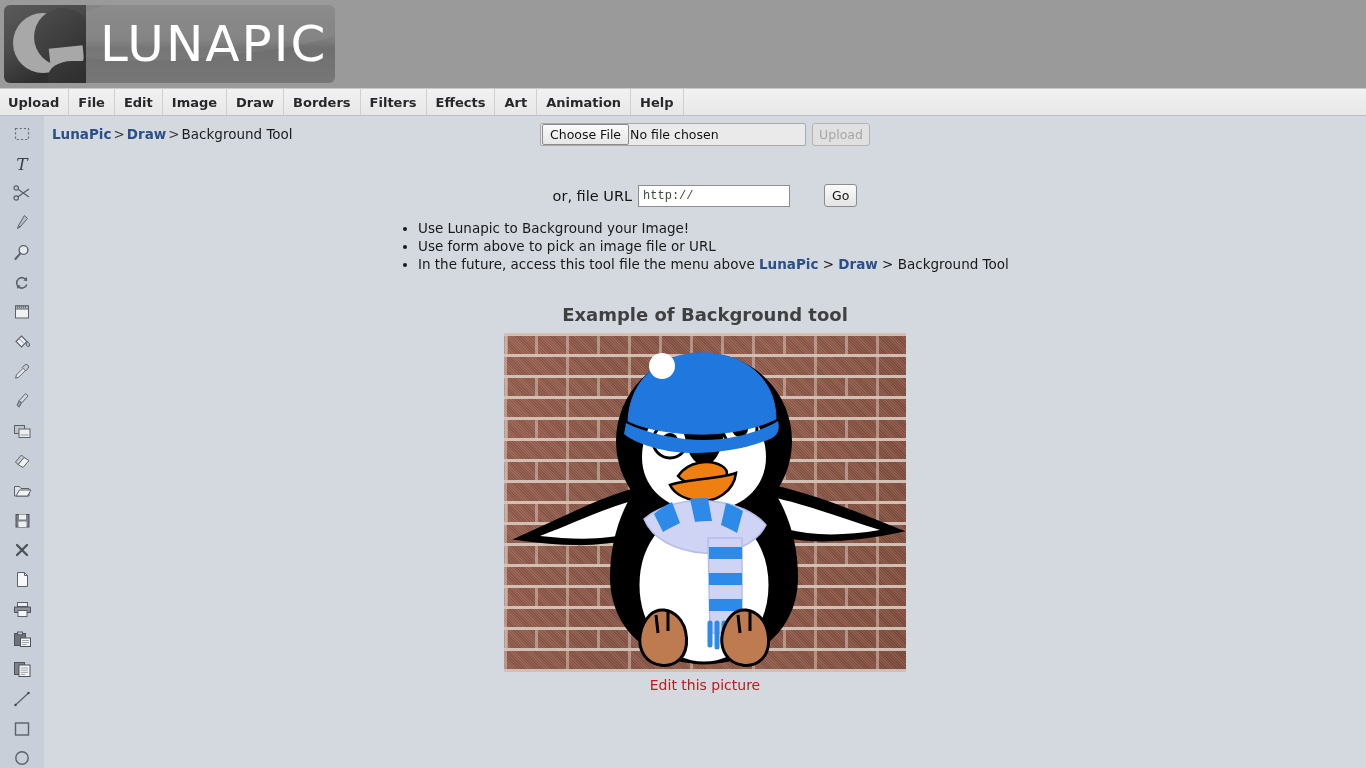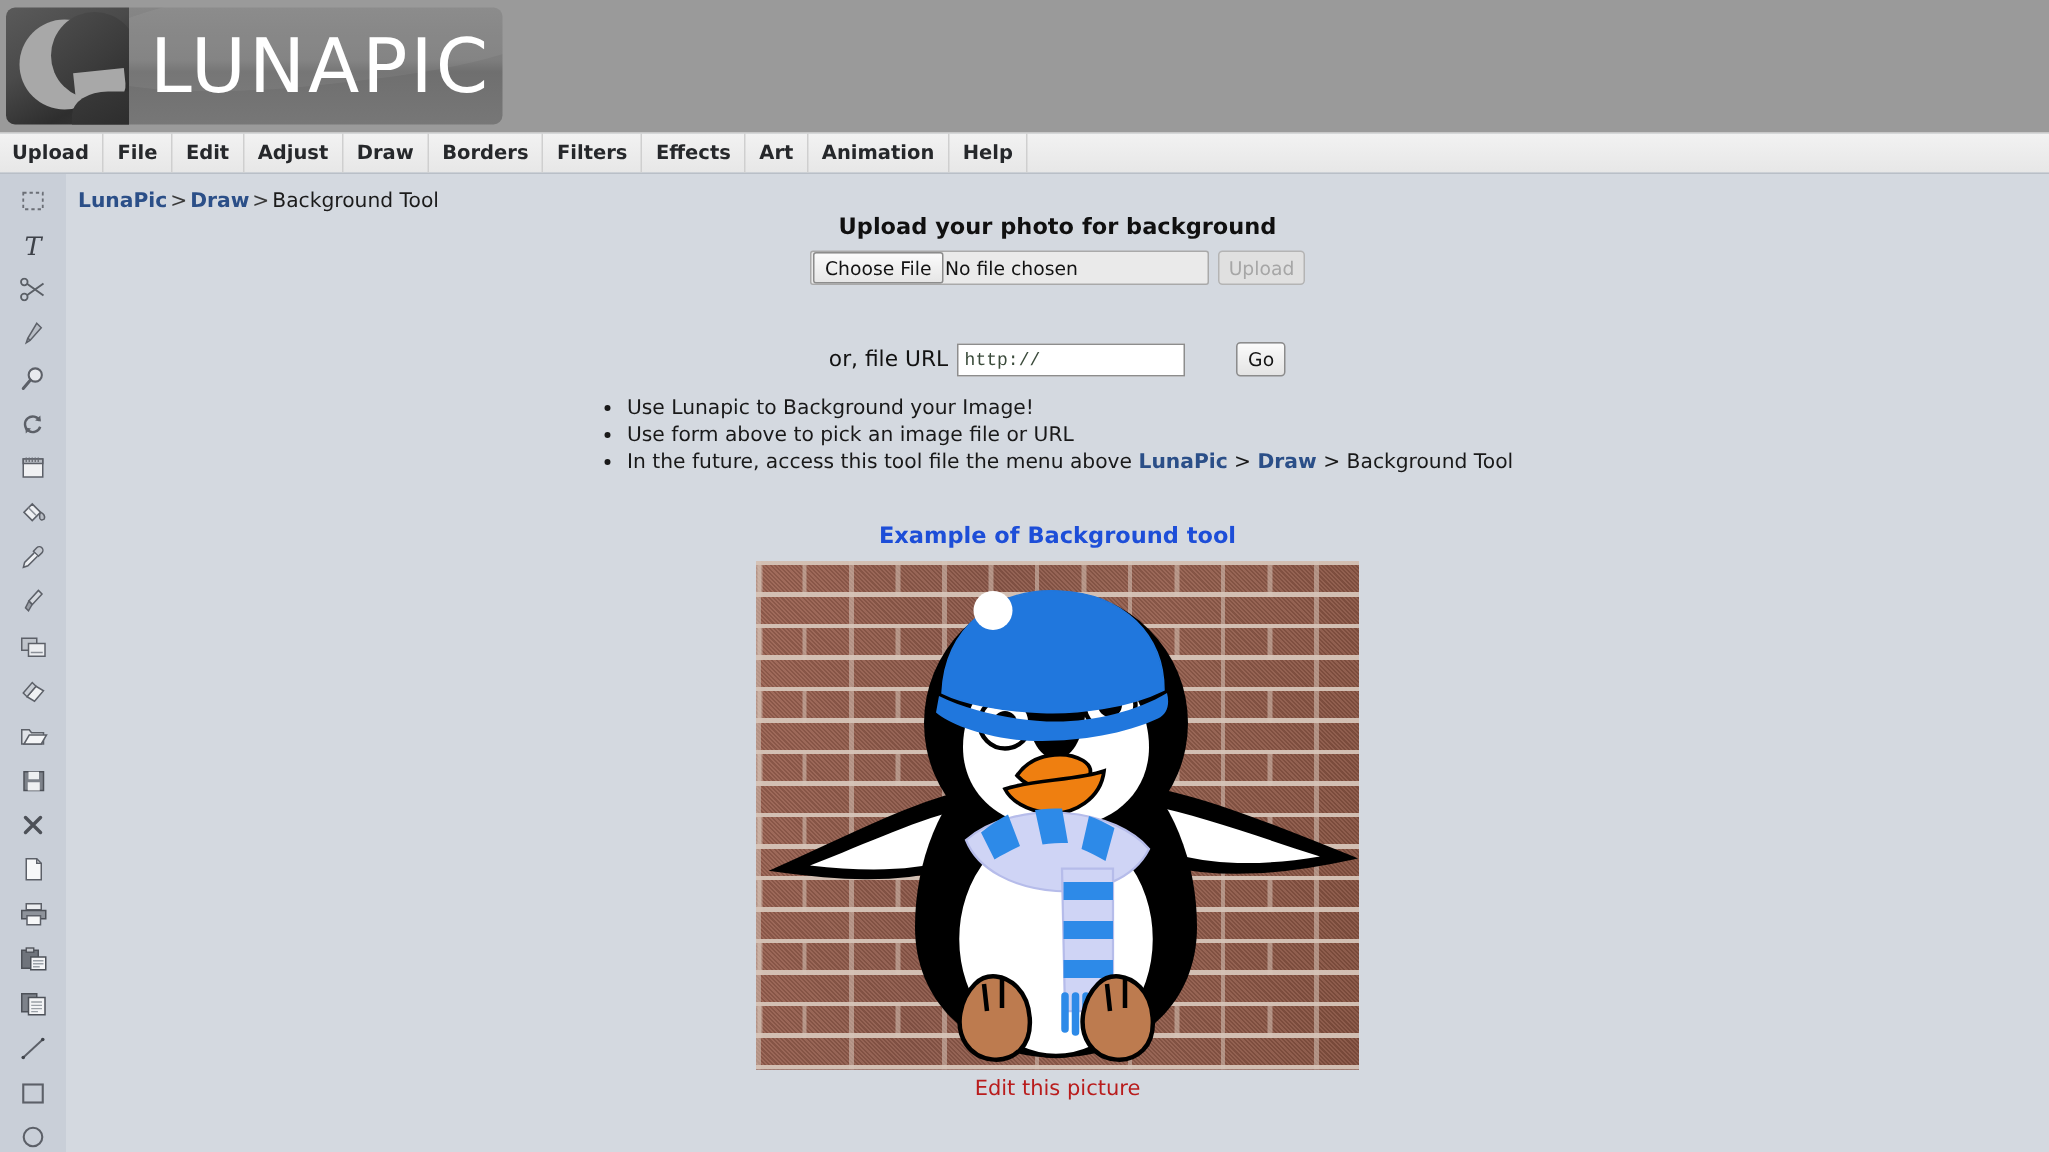--- a/index.html
+++ b/index.html
@@ -293,23 +293,23 @@
     margin-bottom: 0px;
   }
   .bullets a {
     color: #2b4f88;
     font-weight: bold;
     text-decoration: none;
   }
 
   .example-title {
     margin-top: 31px;
-    font-size: 15px;
+    font-size: 18px;
     font-weight: bold;
-    color: #1d4ed8;
+    color: #404040;
   }
 
   
   .example-img {
     margin-top: 8px;
     width: 402px;
     height: 339px;
     position: relative;
     overflow: hidden;
     background-color: #8a5a4a;
@@ -377,21 +377,21 @@
       <div class="logo-swoosh"></div>
       <div class="logo-word">LUNAPIC</div>
     </div>
   </div>
 </div>
 
 <div class="menubar">
   <div class="menu-item">Upload</div>
   <div class="menu-item">File</div>
   <div class="menu-item">Edit</div>
-  <div class="menu-item">Adjust</div>
+  <div class="menu-item">Image</div>
   <div class="menu-item">Draw</div>
   <div class="menu-item">Borders</div>
   <div class="menu-item">Filters</div>
   <div class="menu-item">Effects</div>
   <div class="menu-item">Art</div>
   <div class="menu-item">Animation</div>
   <div class="menu-item">Help</div>
 </div>
 
 <div class="body-area">
@@ -561,21 +561,20 @@
   </div>
 
   <div class="content">
 
     <div class="breadcrumb">
       <a href="#">LunaPic</a><span class="sep">&gt;</span><a href="#">Draw</a><span class="sep">&gt;</span><span>Background Tool</span>
     </div>
 
     <div class="center-col">
 
-      <div class="upload-title">Upload your photo for background</div>
 
       <div class="file-row">
         <div class="file-input">
           <div class="choose-btn">Choose File</div>
           <div class="file-name">No file chosen</div>
         </div>
         <div class="upload-btn">Upload</div>
       </div>
 
       <div class="url-row">

